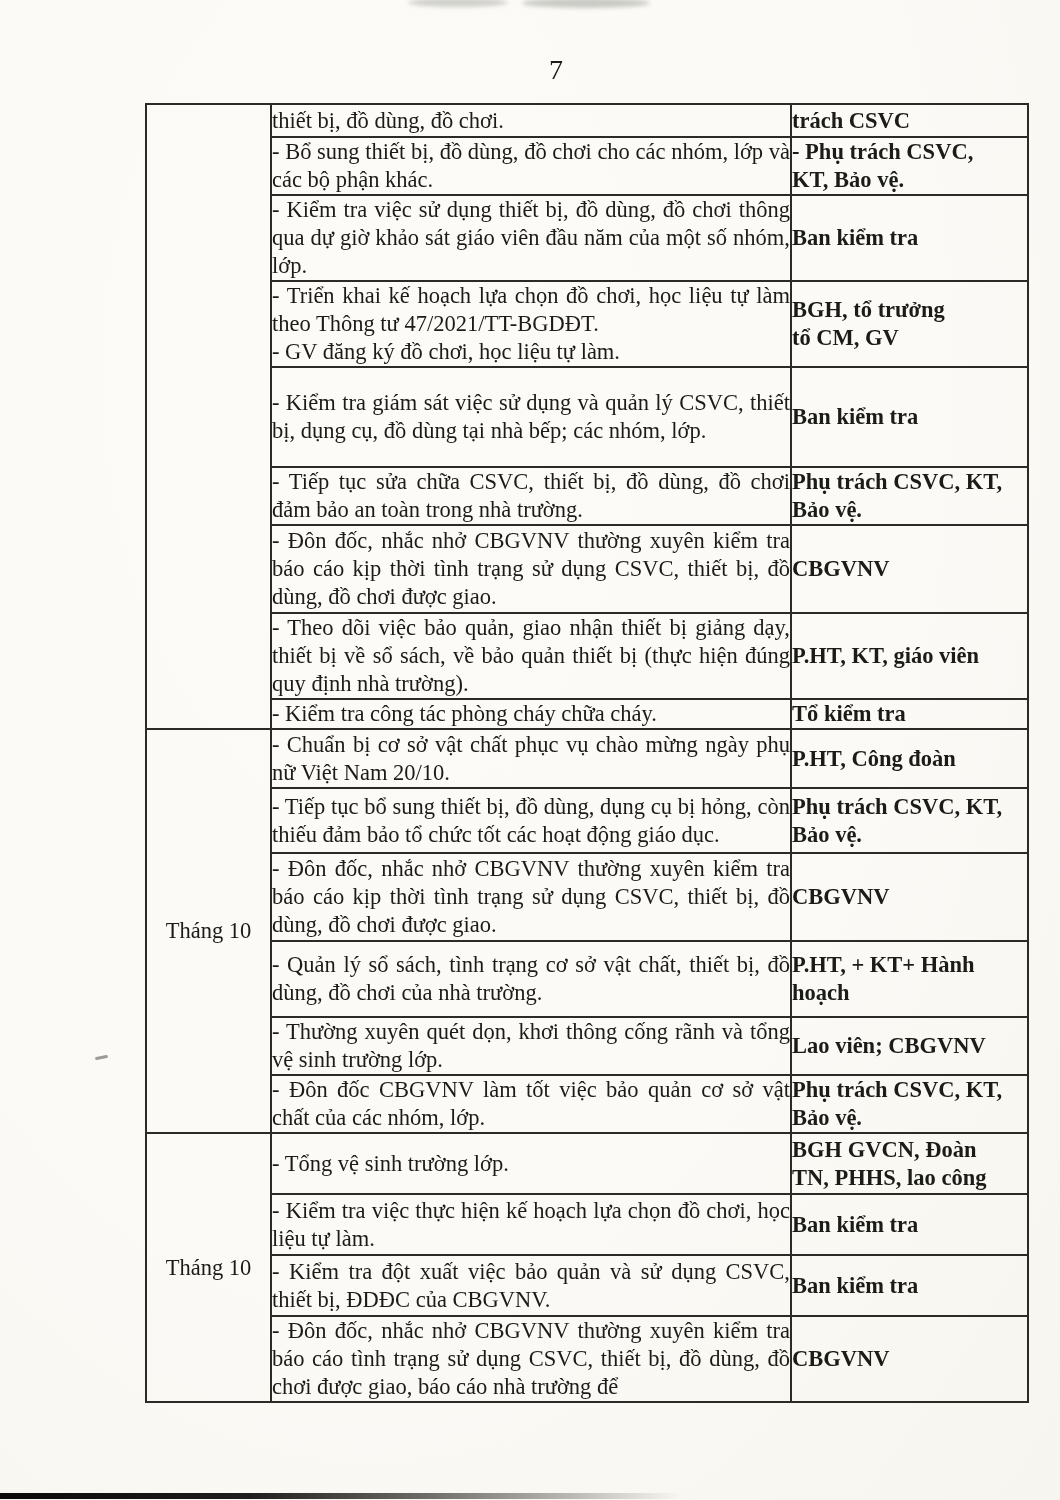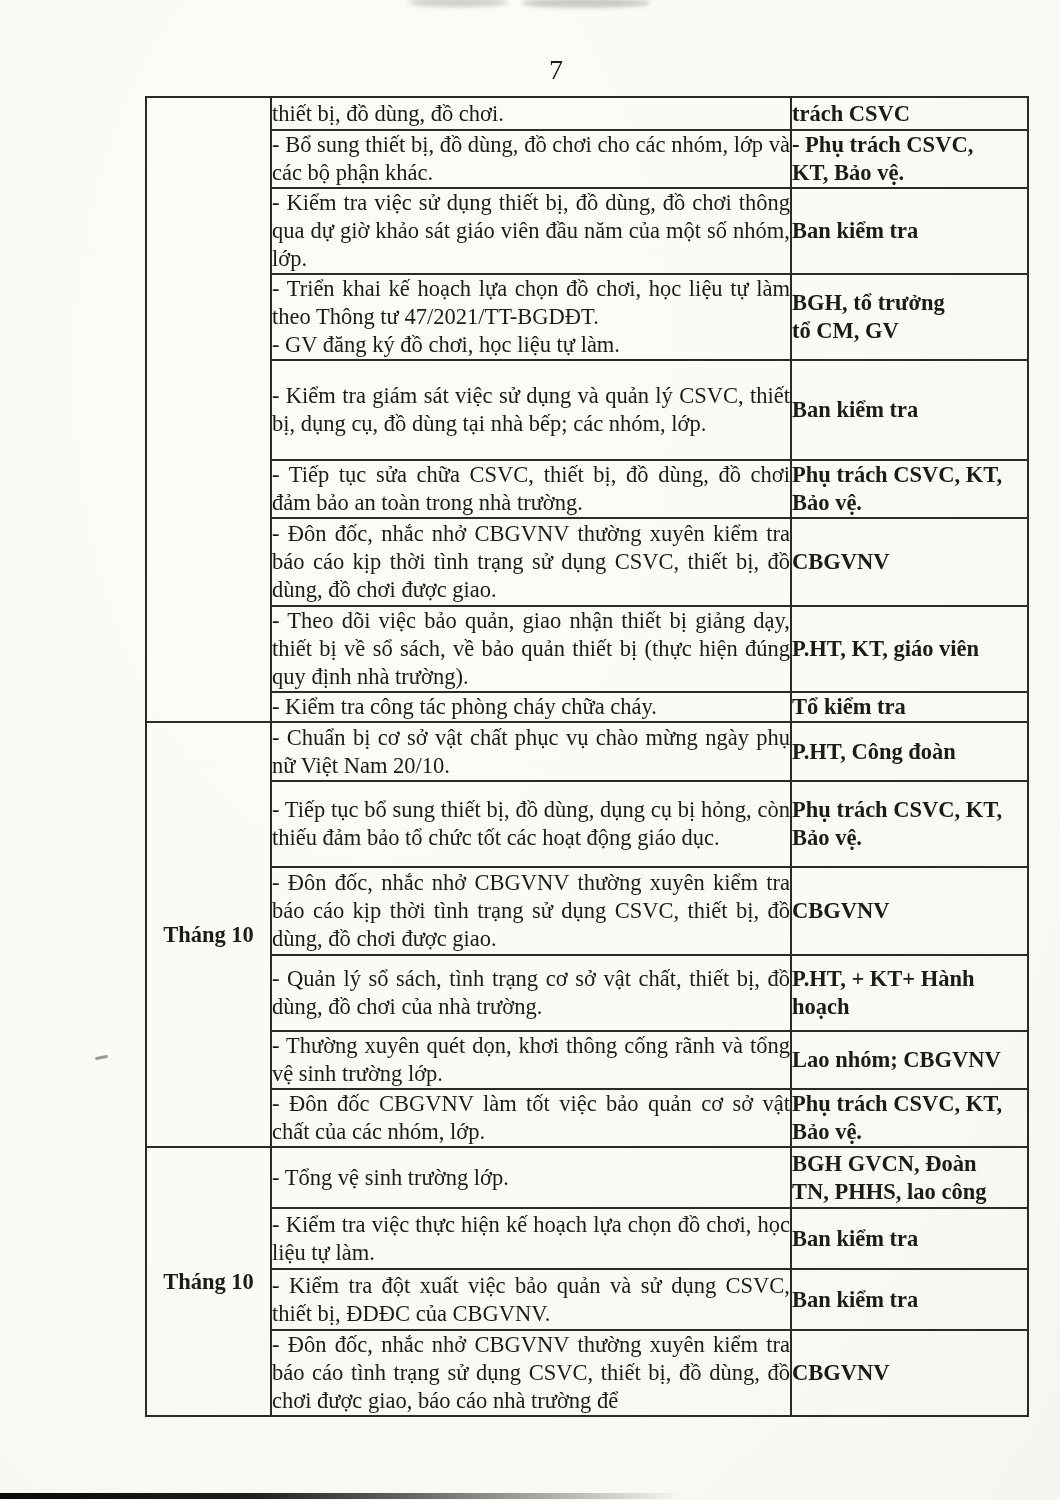--- a/index.html
+++ b/index.html
@@ -17,37 +17,36 @@
     overflow:hidden;
   }
   .page-number{
     position:absolute;
     left:549px;top:54px;
     font-size:28px;line-height:32px;
     color:var(--ink);
   }
   table.plan-table{
     position:absolute;
-    left:145px;top:96px;
+    left:145px;top:103px;
     width:882px;
     border-collapse:collapse;
     table-layout:fixed;
   }
   table.plan-table td{
     border:2px solid var(--line);
     font-size:22.5px;
     line-height:28px;
     vertical-align:middle;
     overflow:hidden;
     padding:0;
   }
   td.month{
     text-align:center;
     font-size:23px;
-    font-weight:bold;
   }
   td.task{
     text-align:justify;
     white-space:pre-line;
     padding:1px 5px 1px 8px;
   }
   td.resp{
     text-align:left;
     white-space:pre-line;
     padding:1px 4px;
@@ -130,37 +129,37 @@
       <tr style="height:28px">
         <td class="task">- Kiểm tra công tác phòng cháy chữa cháy.</td>
         <td class="resp">Tổ kiểm tra</td>
       </tr>
 
       <tr style="height:59px">
         <td class="month" rowspan="6">Tháng 10</td>
         <td class="task">- Chuẩn bị cơ sở vật chất phục vụ chào mừng ngày phụ nữ Việt Nam 20/10.</td>
         <td class="resp">P.HT, Công đoàn</td>
       </tr>
-      <tr style="height:86px">
+      <tr style="height:65px">
         <td class="task">- Tiếp tục bổ sung thiết bị, đồ dùng, dụng cụ bị hỏng, còn thiếu đảm bảo tổ chức tốt các hoạt động giáo dục.</td>
         <td class="resp">Phụ trách CSVC, KT,
 Bảo vệ.</td>
       </tr>
       <tr style="height:88px">
         <td class="task">- Đôn đốc, nhắc nhở CBGVNV thường xuyên kiểm tra báo cáo kịp thời tình trạng sử dụng CSVC, thiết bị, đồ dùng, đồ chơi được giao.</td>
         <td class="resp">CBGVNV</td>
       </tr>
       <tr style="height:76px">
         <td class="task">- Quản lý sổ sách, tình trạng cơ sở vật chất, thiết bị, đồ dùng, đồ chơi của nhà trường.</td>
         <td class="resp">P.HT, + KT+ Hành
 hoạch</td>
       </tr>
       <tr style="height:44px">
         <td class="task">- Thường xuyên quét dọn, khơi thông cống rãnh và tổng vệ sinh trường lớp.</td>
-        <td class="resp">Lao nhóm; CBGVNV</td>
+        <td class="resp">Lao viên; CBGVNV</td>
       </tr>
       <tr style="height:54px">
         <td class="task">- Đôn đốc CBGVNV làm tốt việc bảo quản cơ sở vật chất của các nhóm, lớp.</td>
         <td class="resp">Phụ trách CSVC, KT,
 Bảo vệ.</td>
       </tr>
 
       <tr style="height:61px">
         <td class="month" rowspan="4">Tháng 10</td>
         <td class="task">- Tổng vệ sinh trường lớp.</td>

